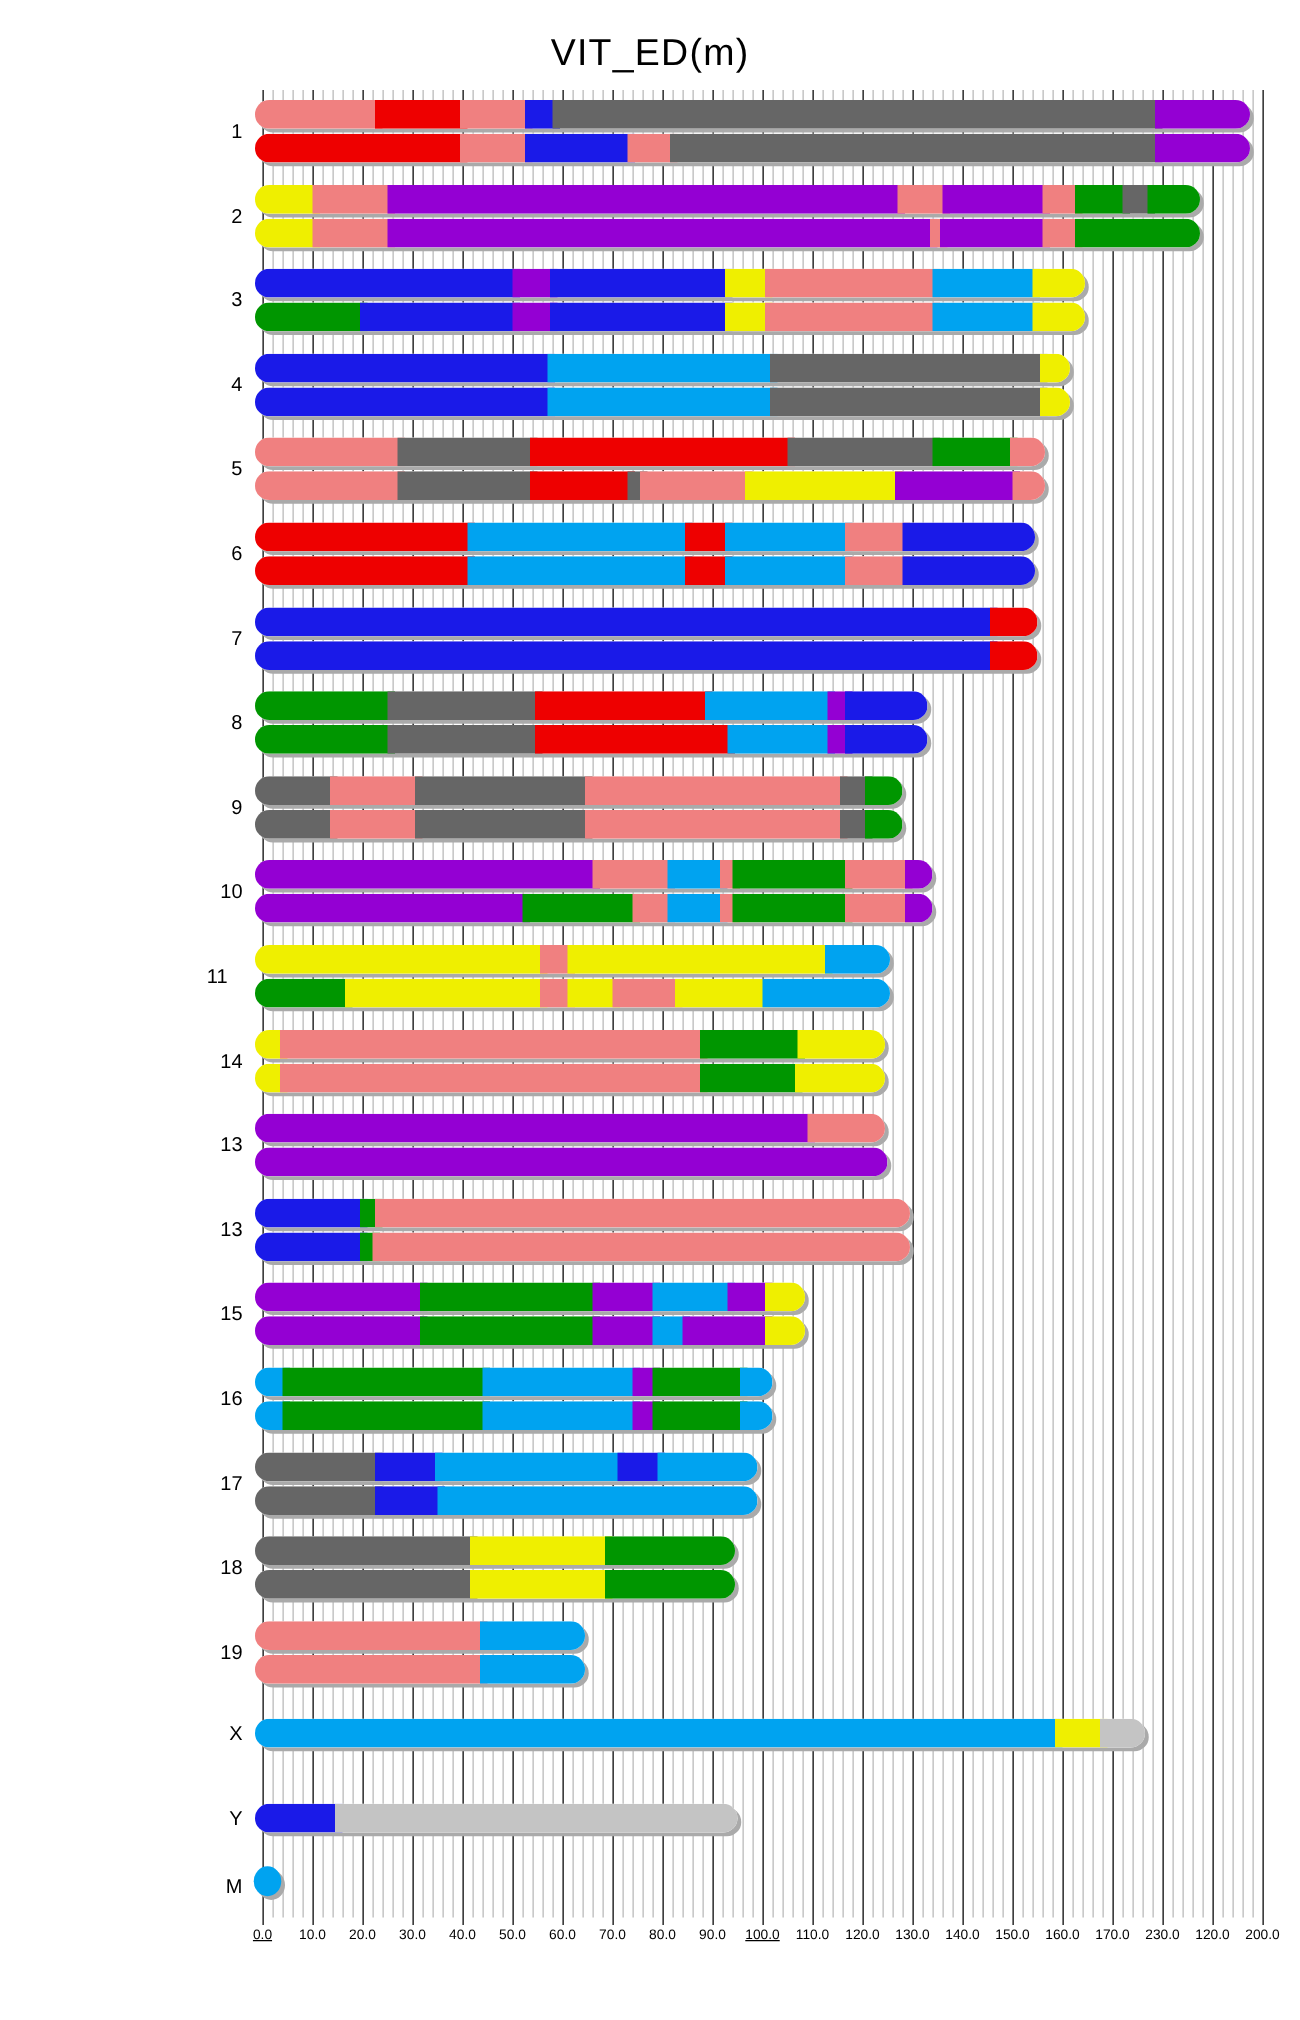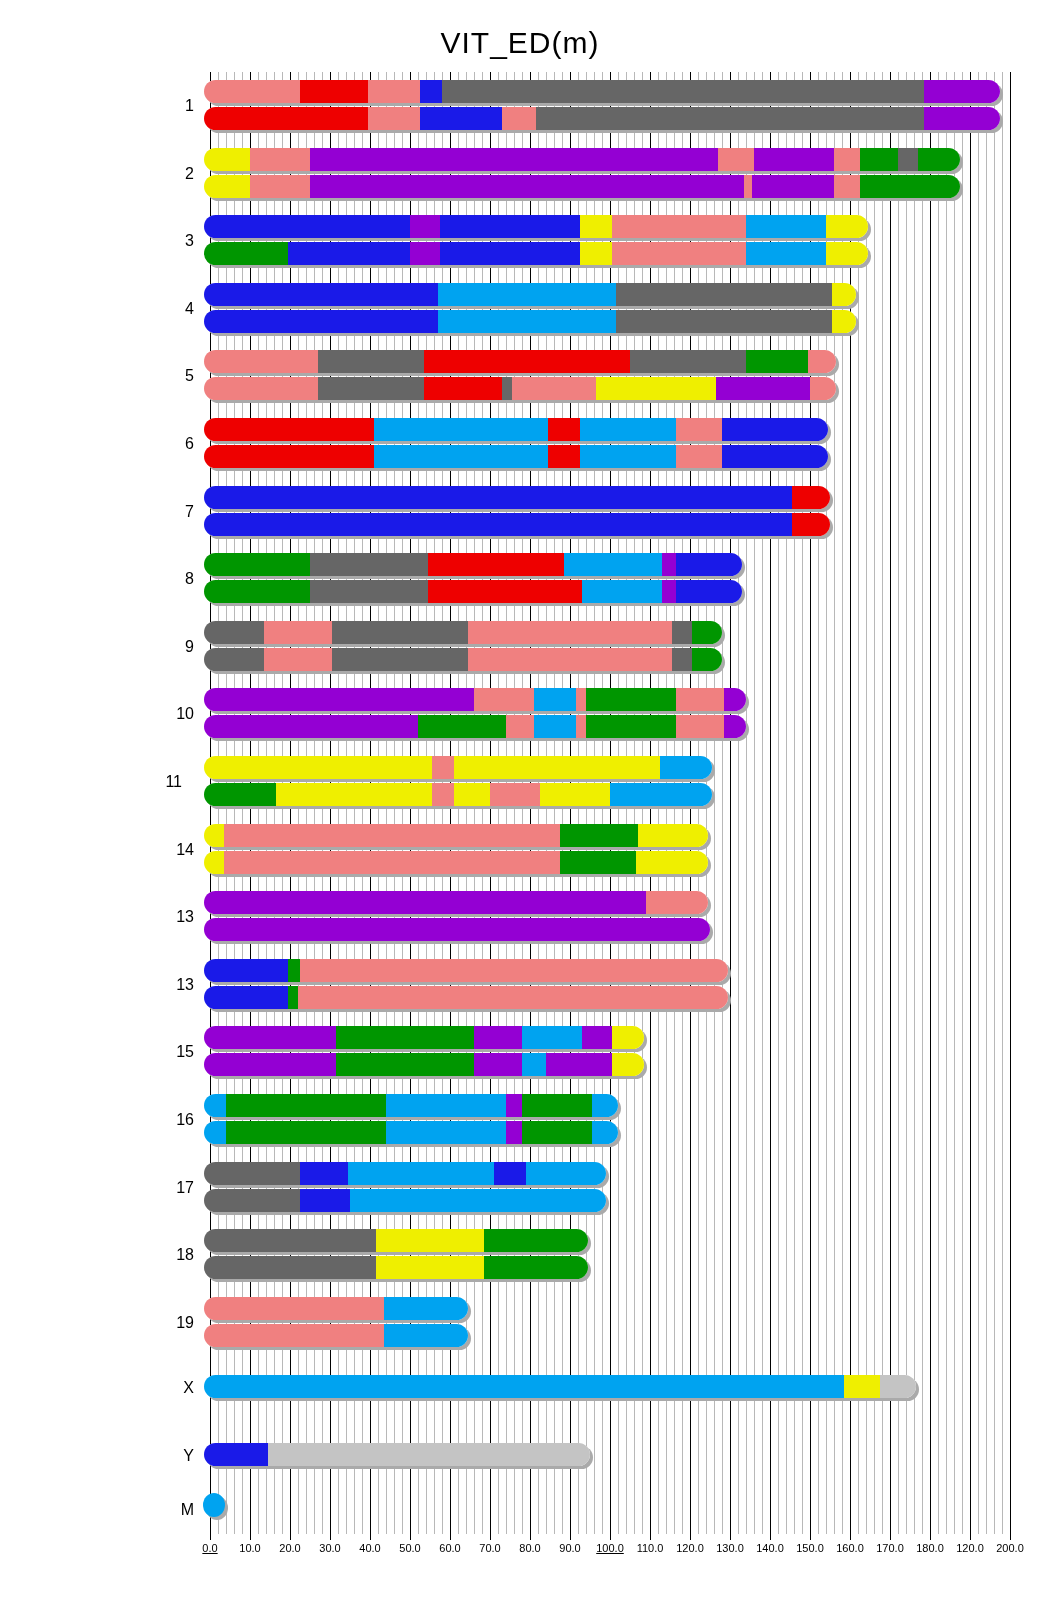--- a/index.html
+++ b/index.html
@@ -448,16 +448,16 @@
     <div class="axis-label" style="left: 506px; top: 1542px;">80.0</div>
     <div class="axis-label" style="left: 546px; top: 1542px;">90.0</div>
     <div class="axis-label" style="left: 586px; top: 1542px; text-decoration: underline;">100.0</div>
     <div class="axis-label" style="left: 626px; top: 1542px;">110.0</div>
     <div class="axis-label" style="left: 666px; top: 1542px;">120.0</div>
     <div class="axis-label" style="left: 706px; top: 1542px;">130.0</div>
     <div class="axis-label" style="left: 746px; top: 1542px;">140.0</div>
     <div class="axis-label" style="left: 786px; top: 1542px;">150.0</div>
     <div class="axis-label" style="left: 826px; top: 1542px;">160.0</div>
     <div class="axis-label" style="left: 866px; top: 1542px;">170.0</div>
-    <div class="axis-label" style="left: 906px; top: 1542px;">180.0</div>
+    <div class="axis-label" style="left: 906px; top: 1542px;">230.0</div>
     <div class="axis-label" style="left: 946px; top: 1542px;">120.0</div>
     <div class="axis-label" style="left: 986px; top: 1542px;">200.0</div>
   </div>
 
 </body></html>

